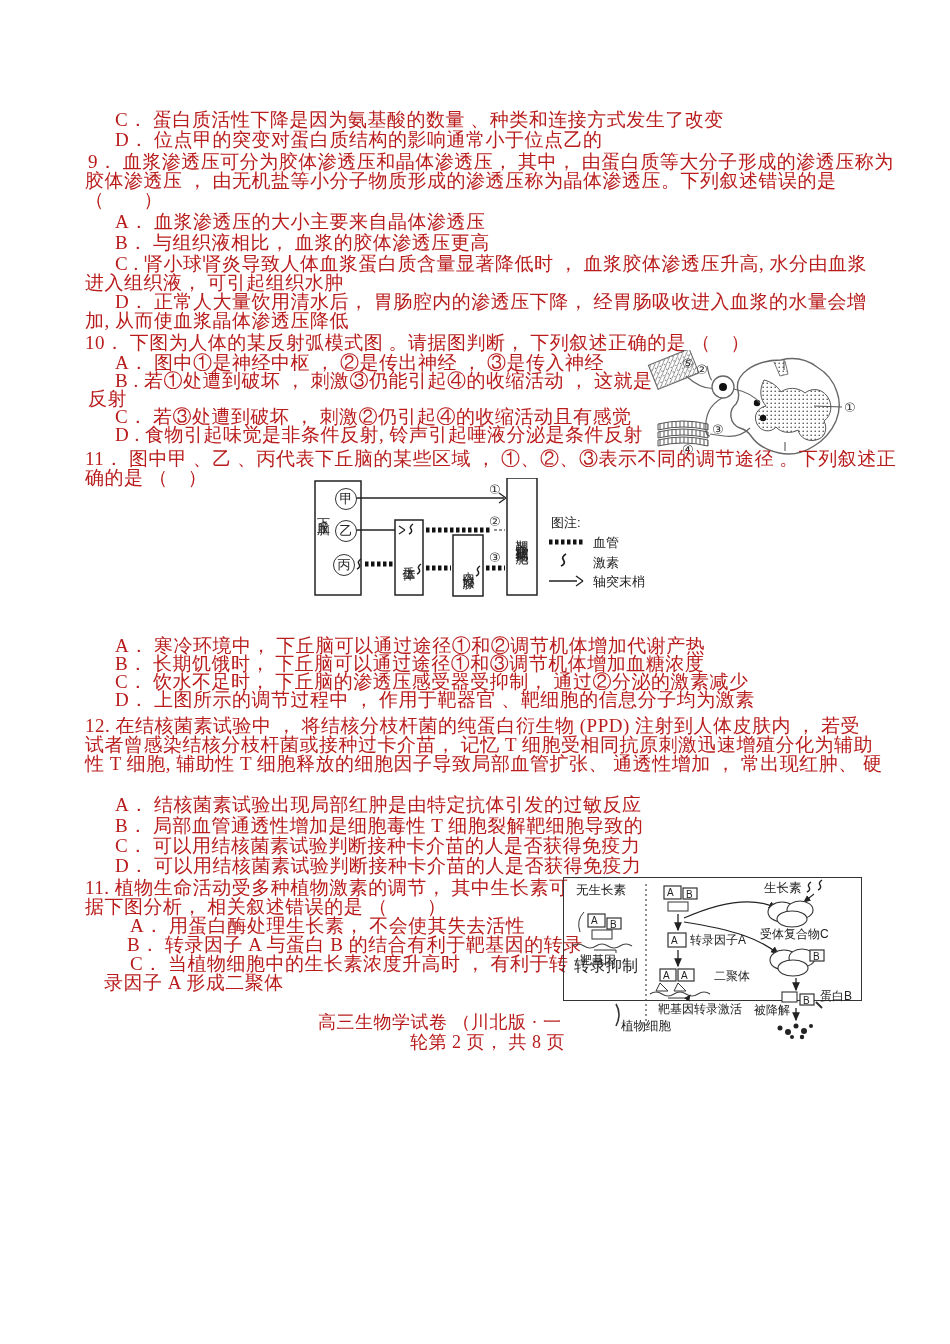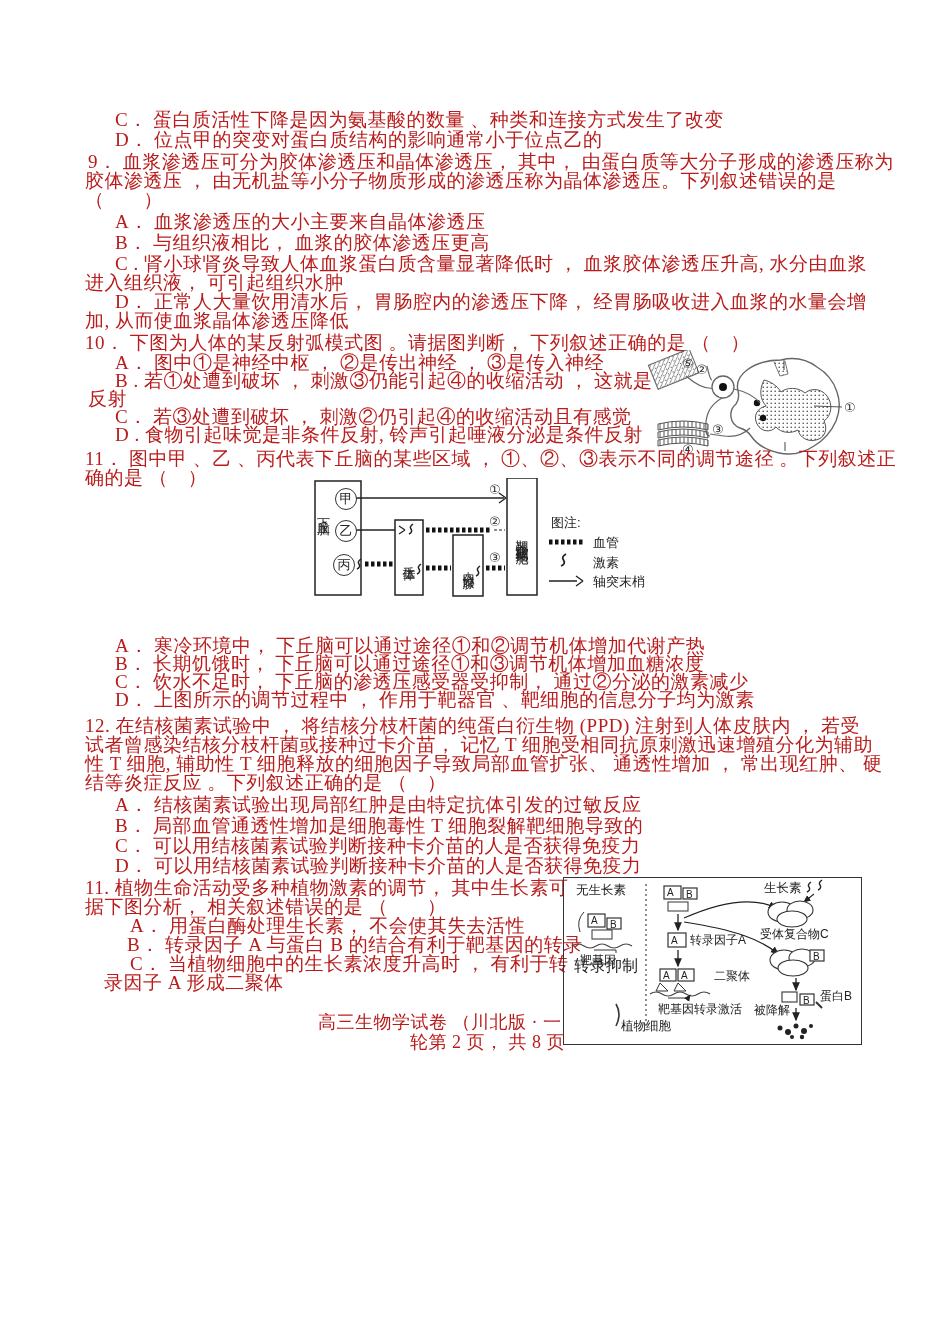--- a/index.html
+++ b/index.html
@@ -140,34 +140,33 @@
   </div>
 
   <div class="line" style="left:115px;top:636px">A． 寒冷环境中， 下丘脑可以通过途径①和②调节机体增加代谢产热</div>
   <div class="line" style="left:115px;top:654px">B． 长期饥饿时， 下丘脑可以通过途径①和③调节机体增加血糖浓度</div>
   <div class="line" style="left:115px;top:672px">C． 饮水不足时， 下丘脑的渗透压感受器受抑制， 通过②分泌的激素减少</div>
   <div class="line" style="left:115px;top:690px">D． 上图所示的调节过程中 ， 作用于靶器官 、靶细胞的信息分子均为激素</div>
 
   <div class="line" style="left:85px;top:716px">12. 在结核菌素试验中 ， 将结核分枝杆菌的纯蛋白衍生物 (PPD) 注射到人体皮肤内 ， 若受</div>
   <div class="line" style="left:85px;top:735px">试者曾感染结核分枝杆菌或接种过卡介苗， 记忆 T 细胞受相同抗原刺激迅速增殖分化为辅助</div>
   <div class="line" style="left:85px;top:754px">性 T 细胞, 辅助性 T 细胞释放的细胞因子导致局部血管扩张、 通透性增加 ， 常出现红肿、 硬</div>
-  <div class="line" style="left:85px;top:773px">结等炎症反应 。下列叙述正确的是 （　）</div>
   <div class="line" style="left:115px;top:795px">A． 结核菌素试验出现局部红肿是由特定抗体引发的过敏反应</div>
   <div class="line" style="left:115px;top:816px">B． 局部血管通透性增加是细胞毒性 T 细胞裂解靶细胞导致的</div>
   <div class="line" style="left:115px;top:836px">C． 可以用结核菌素试验判断接种卡介苗的人是否获得免疫力</div>
   <div class="line" style="left:115px;top:856px">D． 可以用结核菌素试验判断接种卡介苗的人是否获得免疫力</div>
 
   <div class="line" style="left:85px;top:878px">11. 植物生命活动受多种植物激素的调节， 其中生长素可</div>
   <div class="line" style="left:85px;top:897px">据下图分析， 相关叙述错误的是 （　　）</div>
   <div class="line" style="left:130px;top:916px">A． 用蛋白酶处理生长素， 不会使其失去活性</div>
   <div class="line" style="left:127px;top:935px">B． 转录因子 A 与蛋白 B 的结合有利于靶基因的转录</div>
   <div class="line" style="left:130px;top:954px">C． 当植物细胞中的生长素浓度升高时 ， 有利于转</div>
   <div class="line" style="left:104px;top:973px">录因子 A 形成二聚体</div>
 
-  <div class="fig" style="left:563px;top:877px;width:299px;height:168px;border:1.5px solid #333;box-sizing:border-box">
+  <div class="fig" style="left:563px;top:877px;width:299px;height:124px;border:1.5px solid #333;box-sizing:border-box">
     <svg width="296" height="165" viewBox="0 0 296 165">
       <defs>
         <marker id="arr" markerWidth="8" markerHeight="8" refX="6" refY="3" orient="auto">
           <path d="M0,0 L7,3 L0,6 z" fill="#222"></path>
         </marker>
       </defs>
 
       <line x1="82" y1="6" x2="82" y2="152" stroke="#444" stroke-width="1.2" stroke-dasharray="2 3"></line>
 
       <path d="M8,68 q6,-4 12,0 q6,4 12,0 q6,-4 12,0 q6,4 12,0 q6,-4 12,0" fill="none" stroke="#444" stroke-width="1.2"></path>

